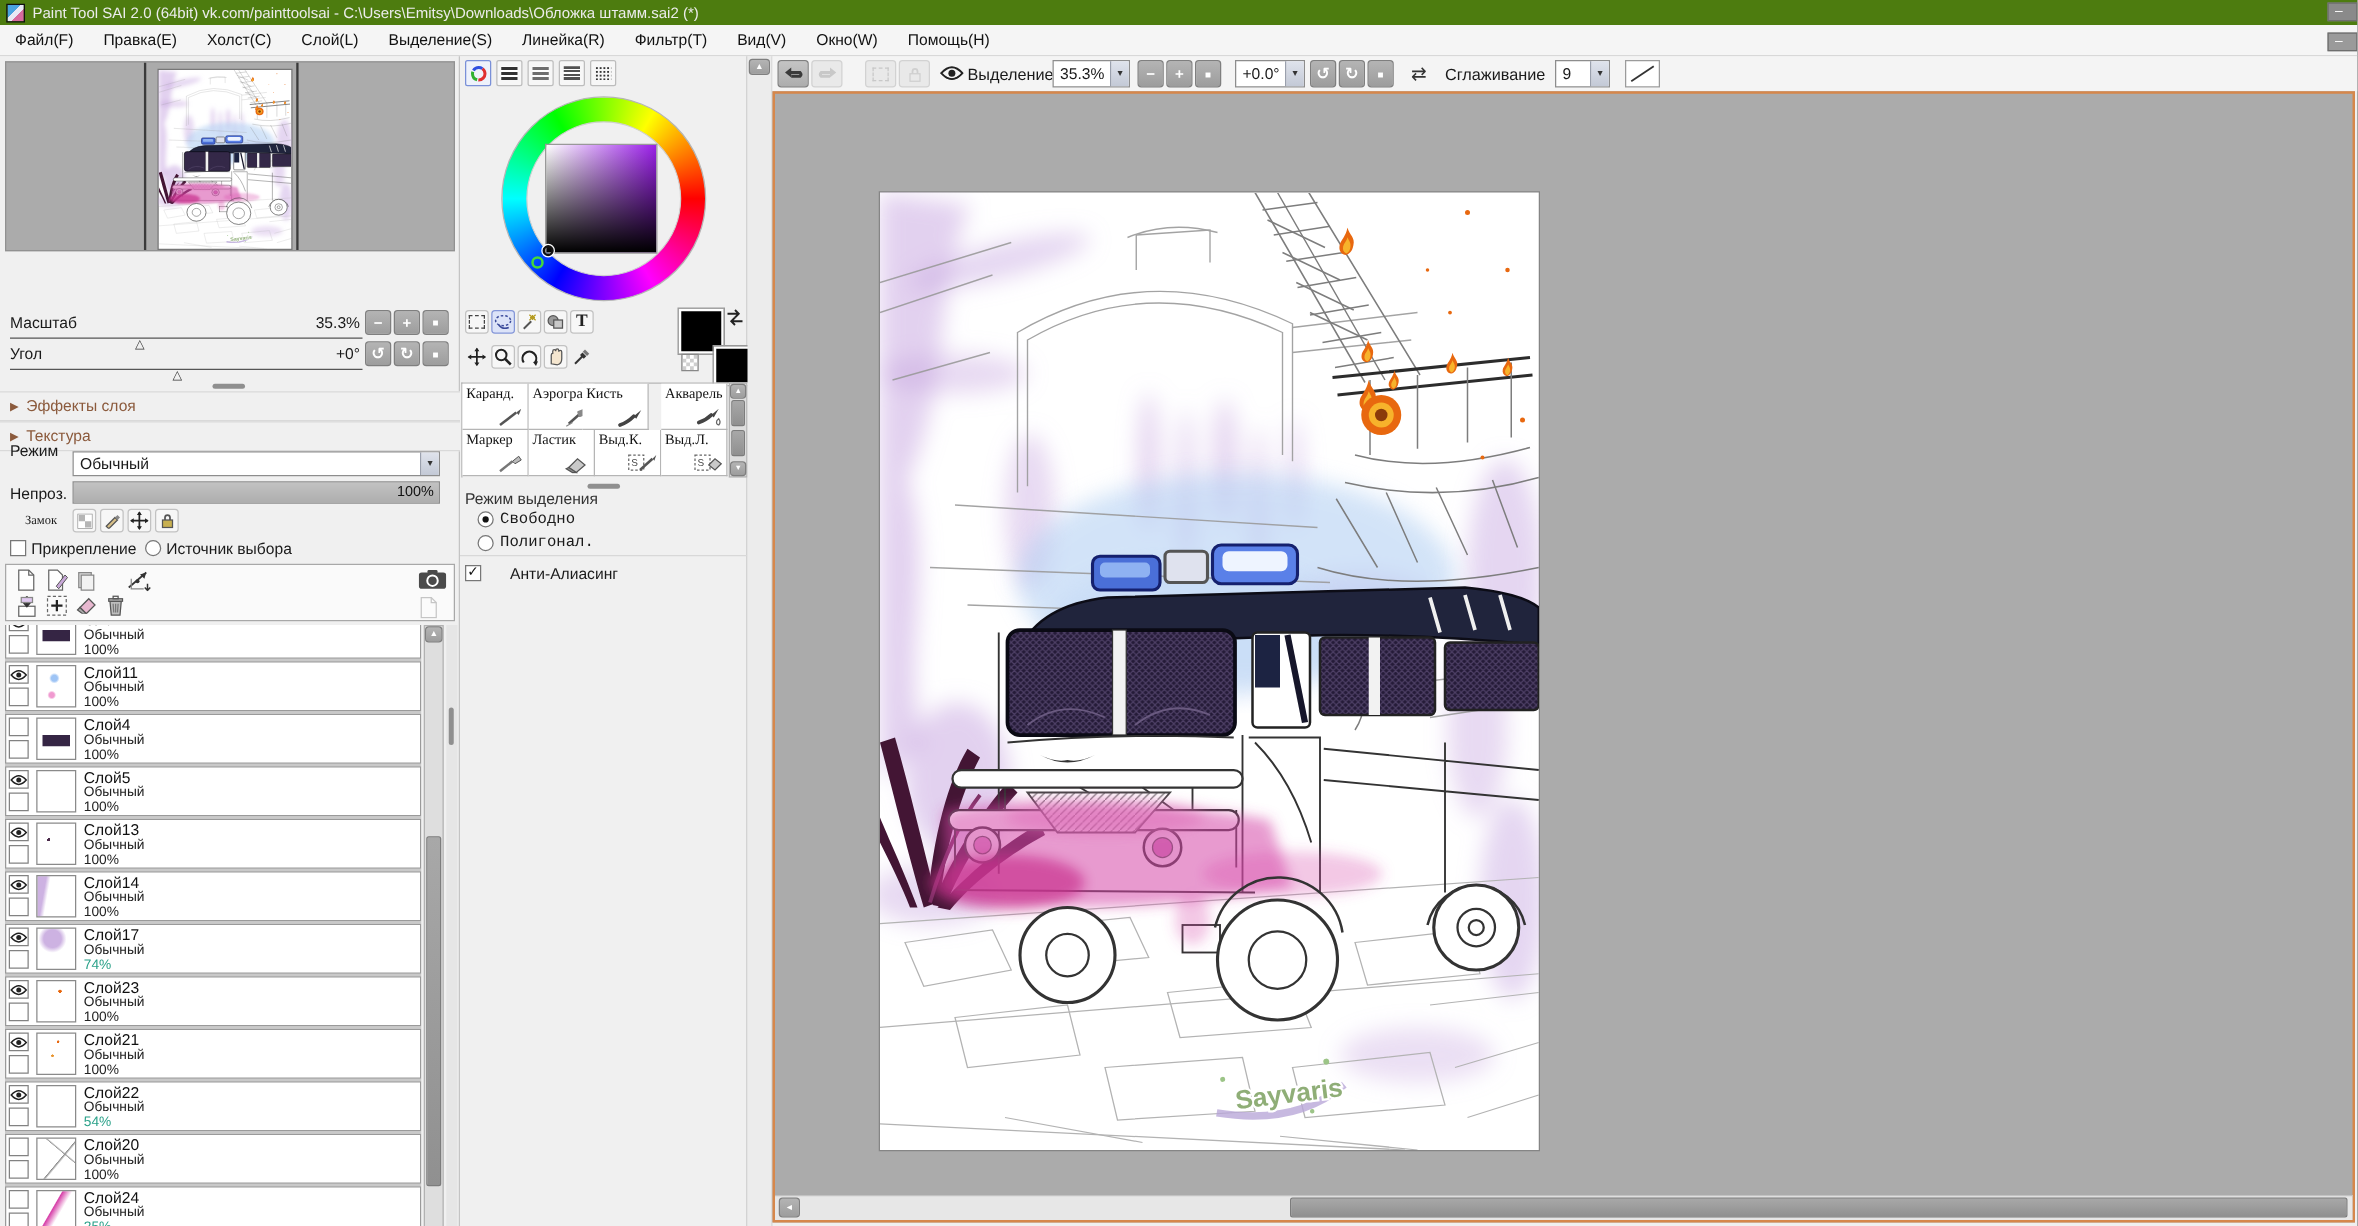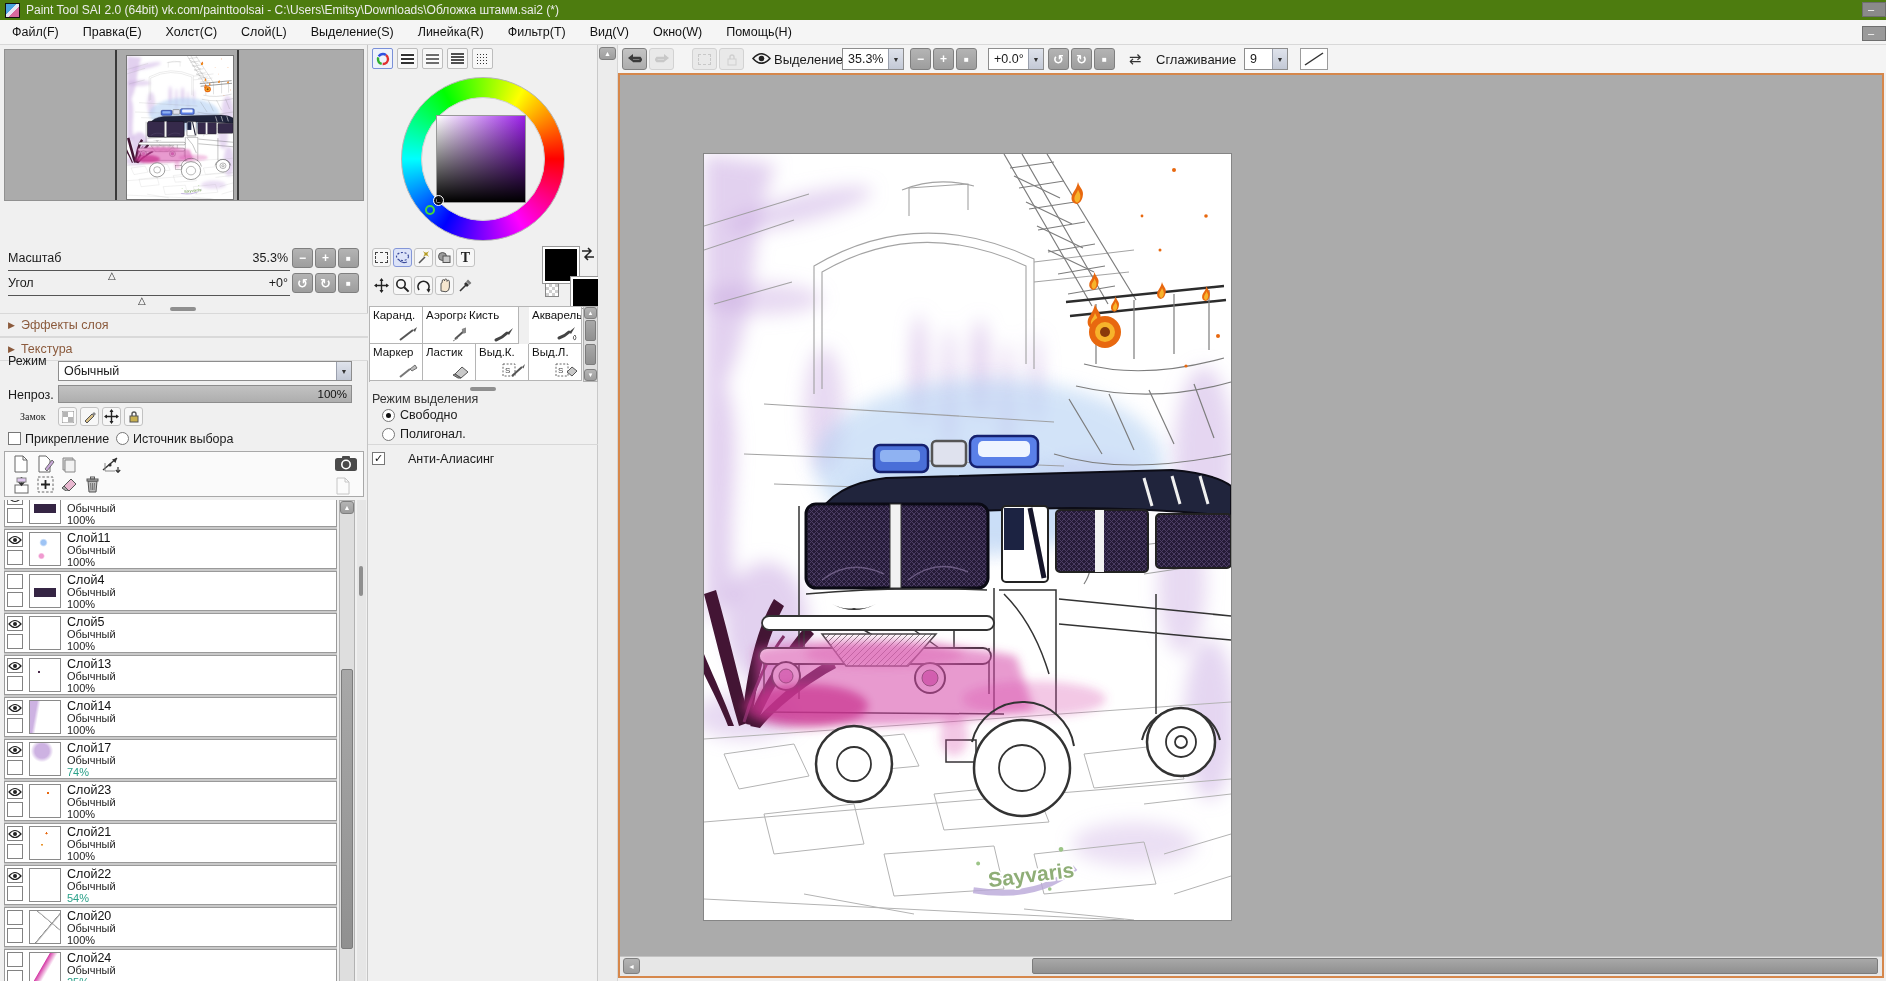--- a/index.html
+++ b/index.html
@@ -44,21 +44,21 @@
   .lr-text{margin-left:6px;line-height:12px;}
   .lr-name{font-size:12.5px;color:#111;}
   .lr-mode,.lr-op{font-size:11px;color:#222;}
   
   #tool-panel{left:368px;top:45px;width:230px;height:936px;background:#f0f0f0;border-right:1px solid #c9c9c9;box-sizing:border-box;}
   .mode-btn{width:21px;height:21px;border:1px solid #bdbdbd;background:#f7f7f7;box-sizing:border-box;display:flex;align-items:center;justify-content:center;border-radius:2px;}
   .mode-btn.sel{border-color:#7a90d8;background:#eef2fb;}
   .tool-btn{width:19px;height:19px;border:1px solid #c2c2c2;background:#f7f7f7;border-radius:3px;box-sizing:border-box;display:flex;align-items:center;justify-content:center;}
   .tool-btn.sel{background:#dce3f8;border-color:#8496d8;}
   .brush-cell{position:absolute;width:53px;height:37px;background:#fff;border-right:1px solid #b5b5b5;border-bottom:1px solid #b5b5b5;box-sizing:border-box;overflow:hidden;}
-  .brush-cell .bname{position:absolute;left:3px;top:2px;font-size:11.5px;color:#111;}
+  .brush-cell .bname{position:absolute;left:3px;top:2px;font-size:11.5px;color:#111;font-family:Liberation Serif, serif;}
   .brush-cell .bicon{position:absolute;right:2px;bottom:1px;}
   
   #cv-toolbar{left:618px;top:45px;width:1268px;height:28px;background:#f4f4f4;}
   #viewport{left:618px;top:73px;width:1266px;height:905px;border:2px solid #d6874b;box-sizing:border-box;background:#ababab;}
   #page{left:704px;top:154px;width:527px;height:766px;background:#fff;box-shadow:0 0 0 1px #858585;overflow:hidden;}
   #hscroll{left:620px;top:956px;width:1262px;height:20px;background:#e7e7e7;border-top:1px solid #c2c2c2;box-sizing:border-box;}
   #vstrip{left:598px;top:45px;width:20px;height:936px;background:#ececec;border-right:1px solid #d6d6d6;box-sizing:border-box;}
   .scroll-thumb{background:linear-gradient(#a8a8a8,#909090);border:1px solid #7c7c7c;border-radius:2px;box-sizing:border-box;}
   .sep-grip{background:#8f8f8f;border-radius:2px;}
   svg{display:block;}
@@ -847,21 +847,21 @@
     <div class="abs" style="left:215px;top:261px;width:15px;height:76px;background:#dedede;border:1px solid #b2b2b2;box-sizing:border-box;">
       <div class="gbtn" style="position:absolute;left:0;top:0;width:13px;height:12px;font-size:6px;">▲</div>
       <div class="scroll-thumb" style="position:absolute;left:1px;top:13px;width:11px;height:21px;"></div>
       <div class="scroll-thumb" style="position:absolute;left:1px;top:37px;width:11px;height:21px;"></div>
       <div class="gbtn" style="position:absolute;left:0;bottom:0;width:13px;height:12px;font-size:6px;">▼</div>
     </div>
 
     <div class="sep-grip abs" style="left:102px;top:342px;width:26px;height:4px;"></div>
 
     <div class="abs lbl" style="left:4px;top:347px;font-size:12.5px;color:#333;">Режим выделения</div>
-    <div id="sel-modes" class="abs" style="left:14px;top:363px;">
+    <div id="sel-modes" class="abs" style="left:14px;top:363px;font-family:Liberation Mono, monospace;">
         <div style="display: flex; align-items: center; gap: 5px; margin-bottom: 5px;">
           <div class="radio sel"></div>
           <div style="font-size: 12.5px;">Свободно</div>
         </div>
         <div style="display: flex; align-items: center; gap: 5px; margin-bottom: 5px;">
           <div class="radio"></div>
           <div style="font-size: 12.5px;">Полигонал.</div>
         </div>
       </div>
     <div class="abs" style="left:0;top:399px;width:230px;height:1px;background:#d8d8d8;"></div>

